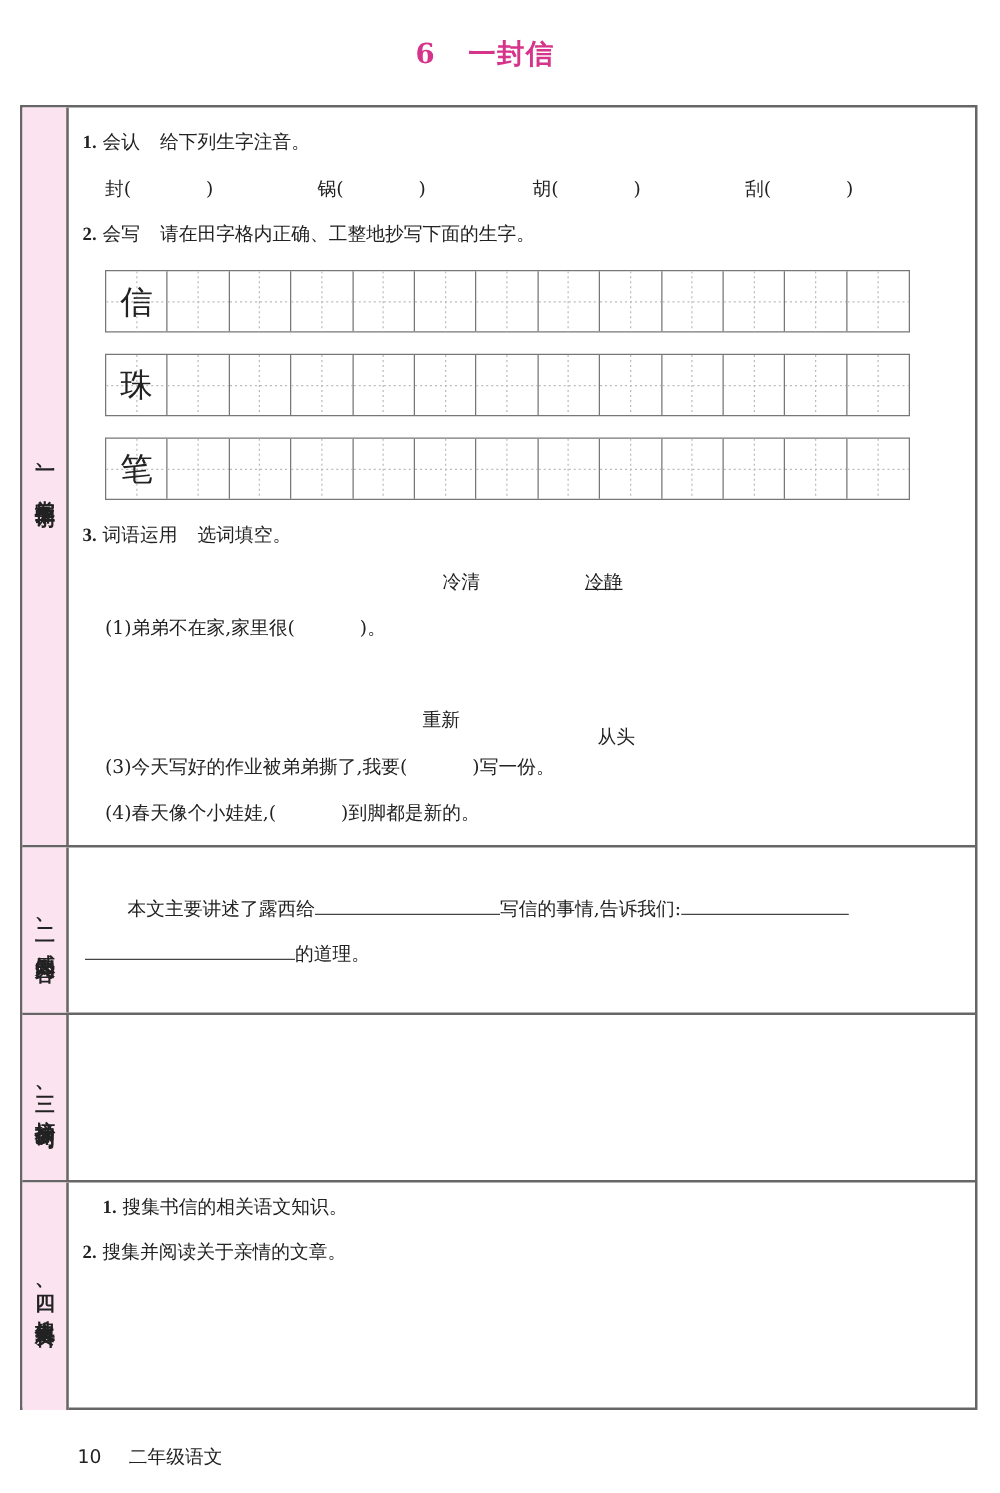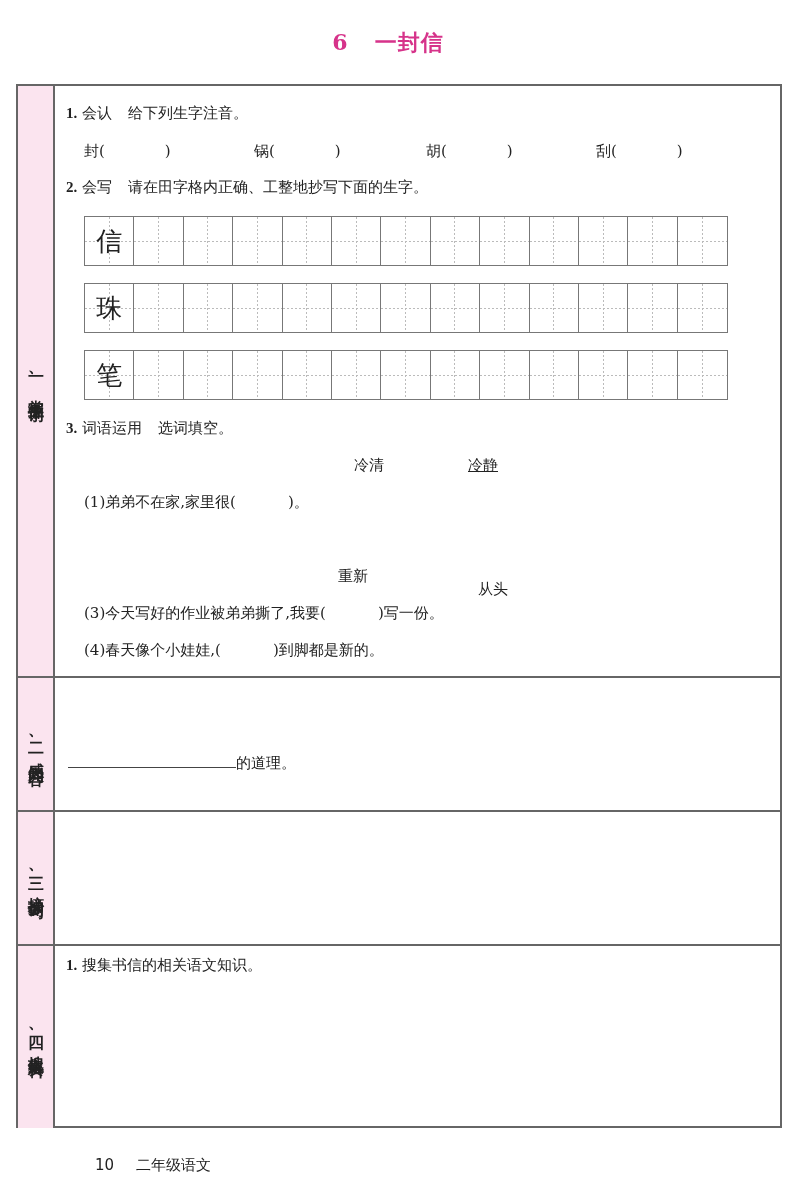--- a/index.html
+++ b/index.html
@@ -22,21 +22,21 @@
       linear-gradient(to right, #bbb 50%, transparent 50%),
       linear-gradient(to bottom, #bbb 50%, transparent 50%);
     background-size: 4px 1px, 1px 4px;
     background-repeat: repeat-x, repeat-y;
     background-position: 0 50%, 50% 0;
   }
   .cell:last-child { border-right: none; }
   .cell .ch { position: absolute; left: 0; right: 0; top: 0; bottom: 0; display: flex; align-items: center; justify-content: center; font-size: 26px; font-family: "DejaVu Serif", serif; }
   .blank { display: inline-block; border-bottom: 1px solid #444; vertical-align: baseline; }
   .footer { position: absolute; top: 1156px; left: 62px; font-size: 15px; font-family: "DejaVu Sans", sans-serif; }
-  .footer .pg { margin-right: 22px; margin-left: 33px; }
+  .footer .pg { margin-right: 22px; }
 </style>
 </head>
 <body>
 
 <div class="title">
   <span class="num">6</span><span>一封信</span>
 </div>
 
 <div class="frame">
 
@@ -136,41 +136,47 @@
         <span>(4)春天像个小娃娃,(</span><span style="display:inline-block;width:52px;"></span><span>)到脚都是新的。</span>
       </div>
     </div>
   </div>
 
   <div class="section" style="top:592px; height:134px;">
     <div class="side">
         <span>二、感知内容</span>
       </div>
     <div class="content">
+      <div class="line" style="top:40px; left:36px;">
+        <span>本文主要讲述了露西给</span><span class="blank" style="width:148px;"></span><span>写信的事情,告诉我们:</span><span class="blank" style="width:134px;"></span>
+      </div>
       <div class="line" style="top:76px; left:2px;">
         <span class="blank" style="width:168px;"></span><span>的道理。</span>
       </div>
     </div>
   </div>
 
   <div class="section" style="top:726px; height:134px;">
     <div class="side">
         <span>三、摘抄词句</span>
       </div>
     <div class="content">
     </div>
   </div>
 
   <div class="section" style="top:860px; height:182px; border-bottom:none;">
     <div class="side">
         <span>四、搜集资料</span>
       </div>
     <div class="content">
-      <div class="line" style="top:10px;">
+      <div class="line" style="top:10px;margin-left:16px;">
         <span class="b">1.</span> <span>搜集书信的相关语文知识。</span>
+      </div>
+      <div class="line" style="top:46px;">
+        <span class="b">2.</span> <span>搜集并阅读关于亲情的文章。</span>
       </div>
     </div>
   </div>
 </div>
 
 <div class="footer">
   <span class="pg">10</span><span>二年级语文</span>
 </div>
 
 </body></html>

